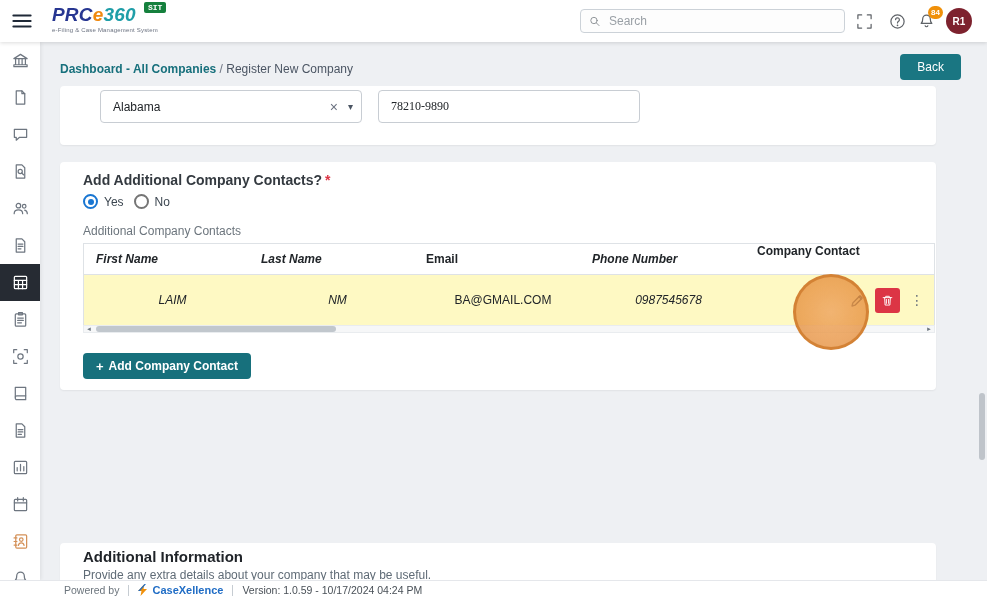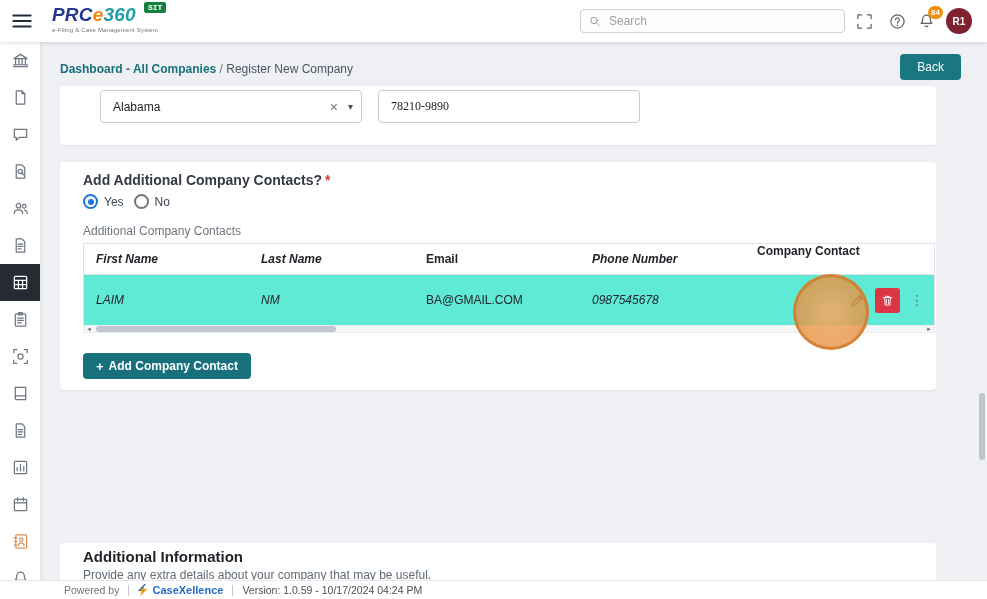--- a/index.html
+++ b/index.html
@@ -77,21 +77,21 @@
   .radio-opt { display:flex; align-items:flex-end; gap:6px; cursor:pointer; }
   .radio { width:15px; height:15px; border-radius:50%; border:2px solid #757575; position:relative; background:#fff; }
   .radio.checked { border-color:#1976d2; }
   .radio.checked::after { content:""; position:absolute; left:2.5px; top:2.5px; width:6px; height:6px;
                           border-radius:50%; background:#1976d2; }
   .radio-label { font-size:12px; color:#3c4650; }
   .list-label { position:absolute; left:23px; top:62px; font-size:12px; color:#6c757d; }
 
   .ctable { position:absolute; left:23px; top:81px; width:852px; border:1px solid #dee2e6; background:#fff; }
   .thead { display:flex; height:31px; align-items:center; border-bottom:1px solid #dee2e6; }
-  .trow  { display:flex; height:50px; align-items:center; background:#5eead4; }
+  .trow  { display:flex; height:50px; align-items:center; background:#fef9c3;text-align:center; }
   .th { font-size:12px; font-weight:700; color:#212529; padding-left:12px; }
   .td { font-size:12px; color:#212529; padding-left:12px; }
   .c1,.c2,.c4 { width:165px; flex:none;font-style:italic; } .c3 { width:166px; flex:none; } .c5 { flex:1; position:relative; height:100%; }
   .actions { display:flex; align-items:center; justify-content:flex-end; gap:8px; padding-right:10px; }
   .edit-btn { background:none; border:none; color:#343a40; width:18px; height:18px; cursor:pointer; }
   .del-btn { width:25px; height:25px; background:#dc3545; border:none; border-radius:3px; color:#fff;
              display:flex; align-items:center; justify-content:center; cursor:pointer; }
   .more-dots { color:#6c757d; font-size:14px; cursor:pointer; margin-left:2px; }
 
   .hscroll { position:absolute; left:23px; top:163px; width:852px; height:8px; background:#f6f7f8;

